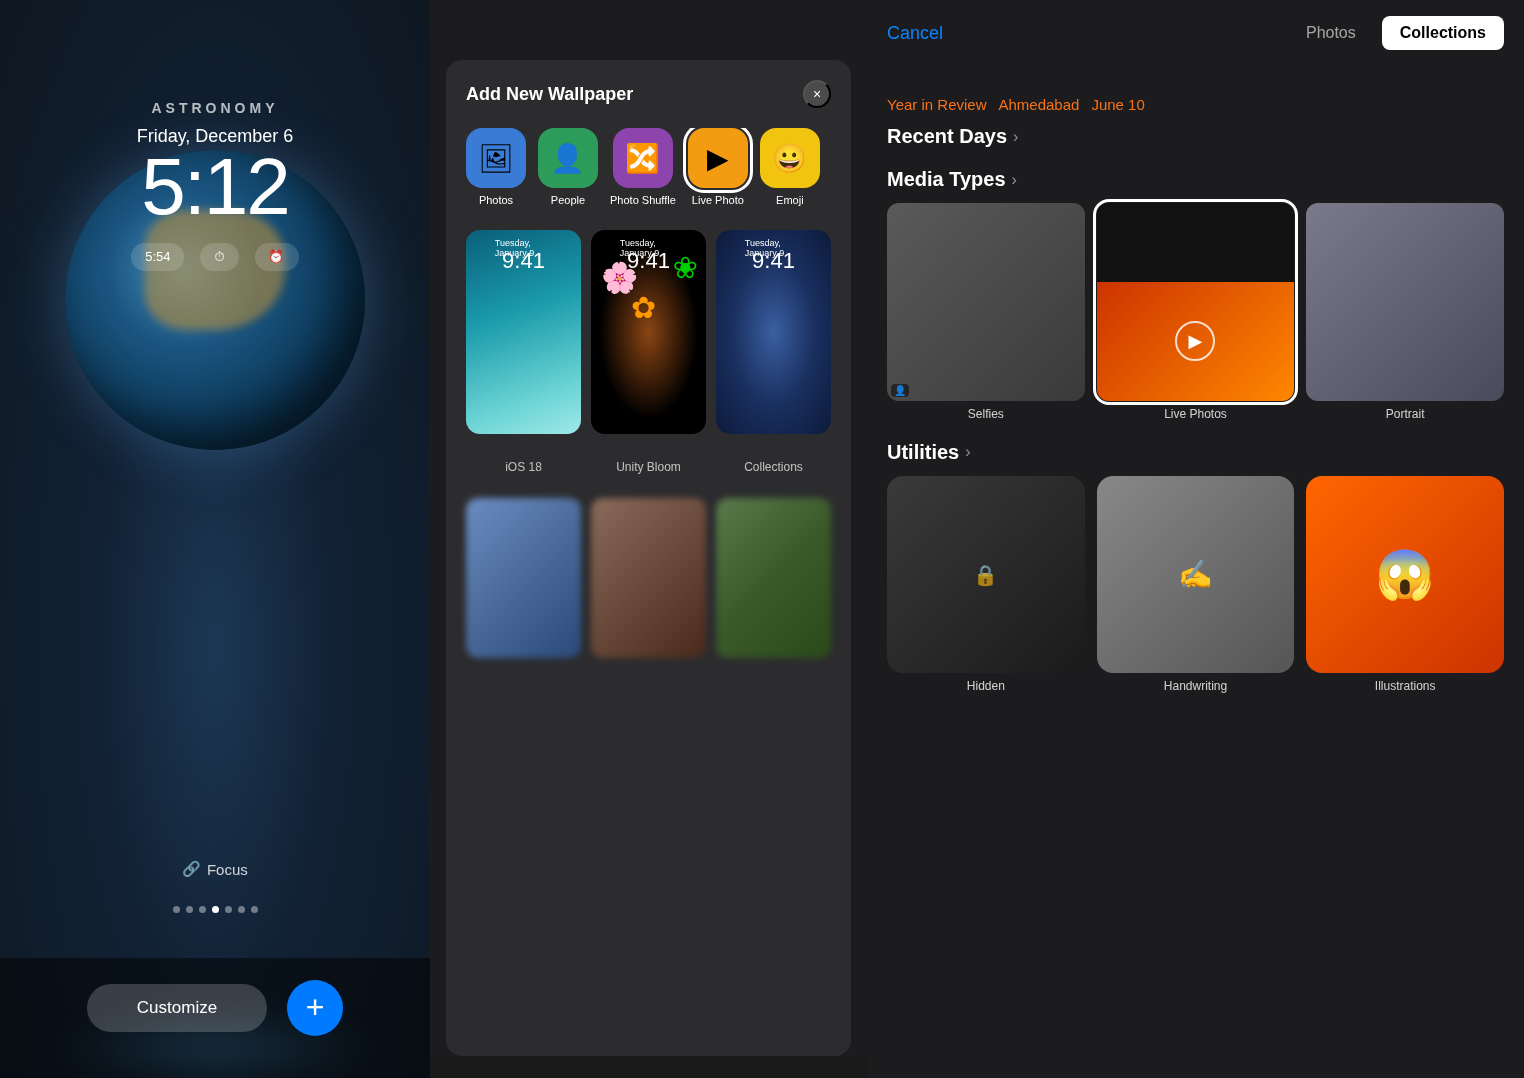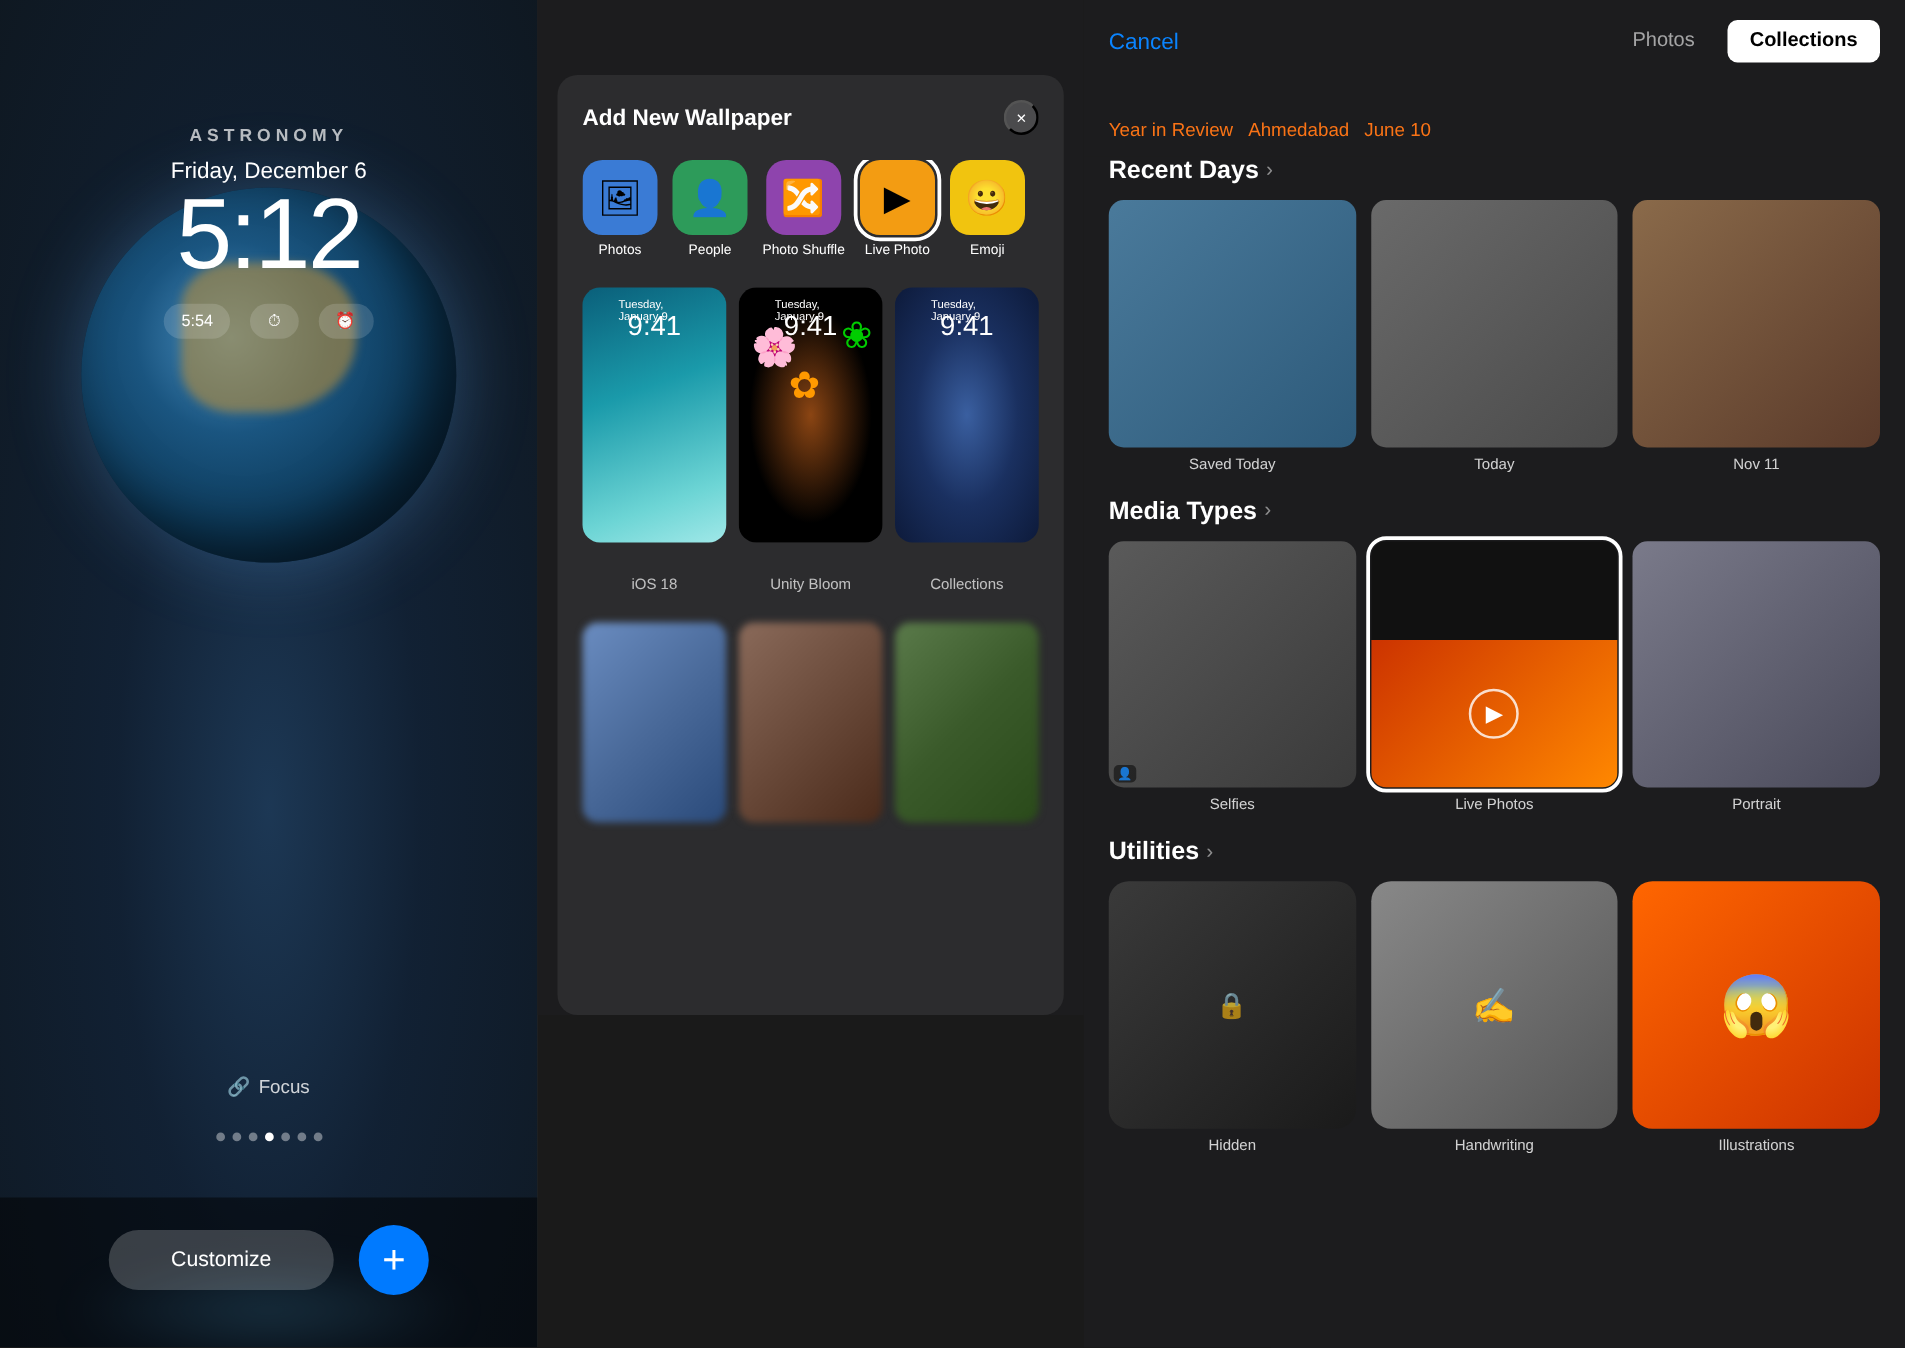--- a/index.html
+++ b/index.html
@@ -166,21 +166,21 @@
     .add-btn-icon {
       color: white;
       font-size: 32px;
       line-height: 1;
       margin-top: -3px;
     }
 
     
     .panel-wallpaper {
       width: 437px;
-      height: 812px;
+      height: 1056px;
       background: #1c1c1e;
       position: relative;
       display: flex;
       flex-direction: column;
     }
     .wallpaper-modal {
       background: #2c2c2e;
       border-radius: 16px;
       margin: 60px 16px 0;
       padding: 20px;
@@ -709,34 +709,20 @@
       <span class="filter-chip">June 10</span>
     </div>
   </div>
 
   <div class="collections-content">
 
     <div class="collections-section">
       <div class="collections-section-header">
         <span class="collections-section-title">Recent Days</span>
         <span class="chevron-icon">›</span>
-      </div>
-      <div class="collections-grid">
-        <div class="collection-item">
-          <div class="collection-thumb thumb-saved-today"></div>
-          <span class="collection-label">Saved Today</span>
-        </div>
-        <div class="collection-item">
-          <div class="collection-thumb thumb-today"></div>
-          <span class="collection-label">Today</span>
-        </div>
-        <div class="collection-item">
-          <div class="collection-thumb thumb-nov11"></div>
-          <span class="collection-label">Nov 11</span>
-        </div>
       </div>
     </div>
 
     <div class="collections-section">
       <div class="collections-section-header">
         <span class="collections-section-title">Media Types</span>
         <span class="chevron-icon">›</span>
       </div>
       <div class="media-grid">
         <div class="media-item">

